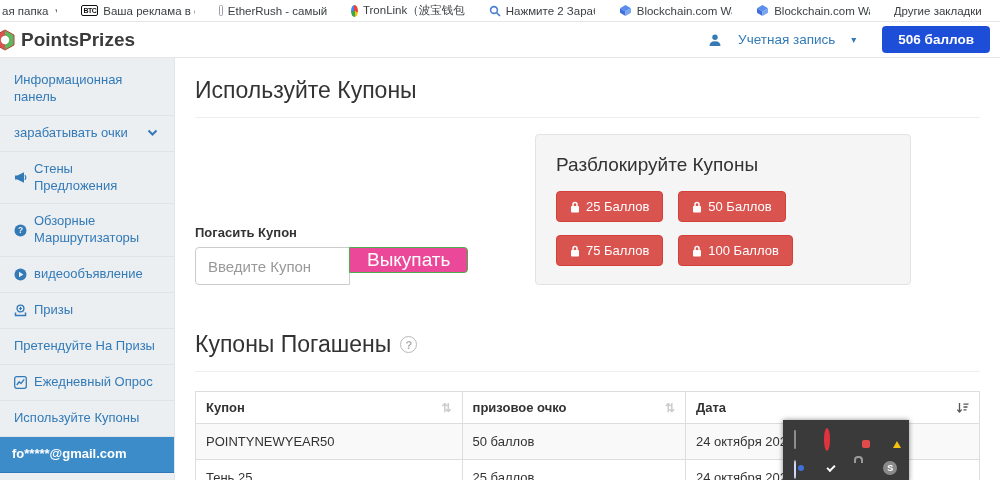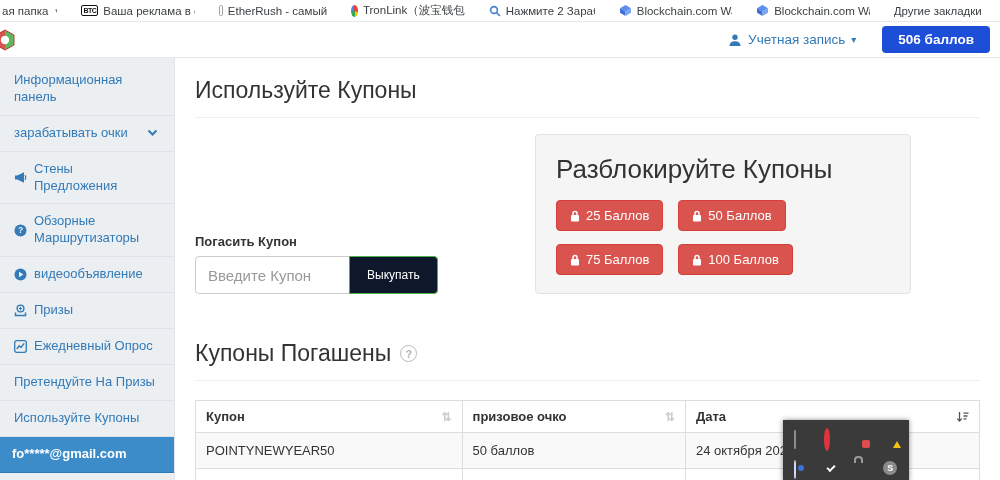--- a/index.html
+++ b/index.html
@@ -23,21 +23,21 @@
   .ic-tron { width:12px; height:12px; border-radius:50%;
     background:conic-gradient(#ea4335 0 30%, #fbbc05 30% 50%, #34a853 50% 75%, #4285f4 75% 100%); }
 
   
   .site-header {
     height:36px; display:flex; align-items:center; background:#fff;
     border-bottom:1px solid #e7e7e7; padding-right:10px;
   }
   .logo { display:flex; align-items:center; gap:4px; margin-left:-7px; cursor:pointer; }
   .logo-text { font-size:19px; font-weight:bold; color:#3b3b3b; }
-  .account { margin-left:auto; display:flex; align-items:center; gap:6px;
+  .account { margin-left:auto; display:flex; align-items:center; gap:16px;
     color:#337ab7; font-size:13.5px; cursor:pointer; margin-right:26px; }
   .account .caret { font-size:10px; }
   .points-badge {
     background:#1d4ed8; color:#fff; font-weight:bold; font-size:13.5px;
     padding:6px 16px; border-radius:4px; cursor:pointer;
   }
 
   
   .body-row { display:flex; height:422px; }
 
@@ -66,29 +66,29 @@
   .form-row { display:flex; align-items:flex-end; }
   .redeem-col { width:340px; padding-top:2px; }
   .field-label { font-size:13px; font-weight:bold; display:block; margin-bottom:7px; }
   .input-group { display:flex; }
   .coupon-input {
     width:155px; height:38px; border:1px solid #ccc; border-radius:4px 0 0 4px;
     padding:0 12px; font-size:15px; color:#555; font-family:"Liberation Sans",sans-serif;
   }
   .coupon-input::placeholder { color:#999; }
   .btn-redeem {
-    height:38px; padding:0 17px; margin-left:-1px; background:#0f172a;
-    border:1px solid #4cae4c; border-radius:0 4px 4px 0; color:#fff; font-size:12px;
+    height:26px; padding:0 17px; margin-left:-1px; background:#ec4899;
+    border:1px solid #4cae4c; border-radius:0 4px 4px 0; color:#fff; font-size:19px;
     cursor:pointer; font-family:"Liberation Sans",sans-serif;
   }
   .unlock-panel {
     width:376px; background:#f5f5f5; border:1px solid #e3e3e3; border-radius:4px;
     padding:15px 20px 18px; margin-left:0;
   }
-  .unlock-title { font-size:26px; font-weight:400; color:#333; margin:4px 0 15px; }
+  .unlock-title { font-size:19px; font-weight:400; color:#333; margin:4px 0 15px; }
   .unlock-buttons { display:flex; flex-wrap:wrap; gap:13px 15px; }
   .btn-lock {
     display:inline-flex; align-items:center; gap:6px; background:#d9534f;
     border:1px solid #d43f3a; color:#fff; font-size:13px; padding:7px 13px;
     border-radius:4px; cursor:pointer; font-family:"Liberation Sans",sans-serif;
   }
 
   .redeemed-section { margin-top:46px; }
   .section-title-row { display:flex; align-items:center; gap:9px; }
   .section-title { font-size:23px; font-weight:500; color:#333; }
@@ -200,20 +200,21 @@
   <div class="site-header">
     <div class="logo">
       <span>
         <svg width="24" height="24" viewBox="0 0 24 24">
             <path d="M12 2 L3 7 V17 L12 22 Z" fill="#d9534f"></path>
             <path d="M12 2 L21 7 V17 L12 22 Z" fill="#5cb85c"></path>
             <circle cx="12" cy="12" r="4.2" fill="#fff"></circle>
             <path d="M12 2 L3 7 V17 L12 22 L21 17 V7 Z" fill="none" stroke="#b9413d" stroke-width="1"></path>
           </svg>
       </span>
+      <span class="logo-text">PointsPrizes</span>
     </div>
     <div class="account">
       <span>
         <svg width="14" height="14" viewBox="0 0 14 14">
             <circle cx="7" cy="4.2" r="2.7" fill="#337ab7"></circle>
             <path d="M1.5 13 Q1.5 8.2 7 8.2 Q12.5 8.2 12.5 13 Z" fill="#337ab7"></path>
           </svg>
       </span>
       <span>Учетная запись</span>
       <span class="caret">▾</span>
@@ -266,30 +267,30 @@
         <span class="nav-ic">
           <svg width="13" height="13" viewBox="0 0 13 13">
               <circle cx="6.5" cy="4.5" r="3.4" fill="none" stroke="#337ab7" stroke-width="1.4"></circle>
               <path d="M6.5 2.8v3.4M5 4.5h3" stroke="#337ab7" stroke-width="1.2"></path>
               <path d="M1.5 8.5v3h10v-3" fill="none" stroke="#337ab7" stroke-width="1.5"></path>
             </svg>
         </span>
         <span>Призы</span>
       </div>
       <div class="nav-item">
+        <span>Претендуйте На Призы</span>
+      </div>
+      <div class="nav-item">
         <span class="nav-ic">
           <svg width="13" height="13" viewBox="0 0 13 13">
               <rect x="0.7" y="0.7" width="11.6" height="11.6" rx="2" fill="none" stroke="#337ab7" stroke-width="1.3"></rect>
               <polyline points="2.8,9 5.2,5.8 7,7.4 10.2,3.4" fill="none" stroke="#337ab7" stroke-width="1.4"></polyline>
             </svg>
         </span>
         <span>Ежедневный Опрос</span>
-      </div>
-      <div class="nav-item">
-        <span>Претендуйте На Призы</span>
       </div>
       <div class="nav-item">
         <span>Используйте Купоны</span>
       </div>
 
       <div class="notif">
         <div class="email">fo*****@gmail.com</div>
 
       </div>
 

